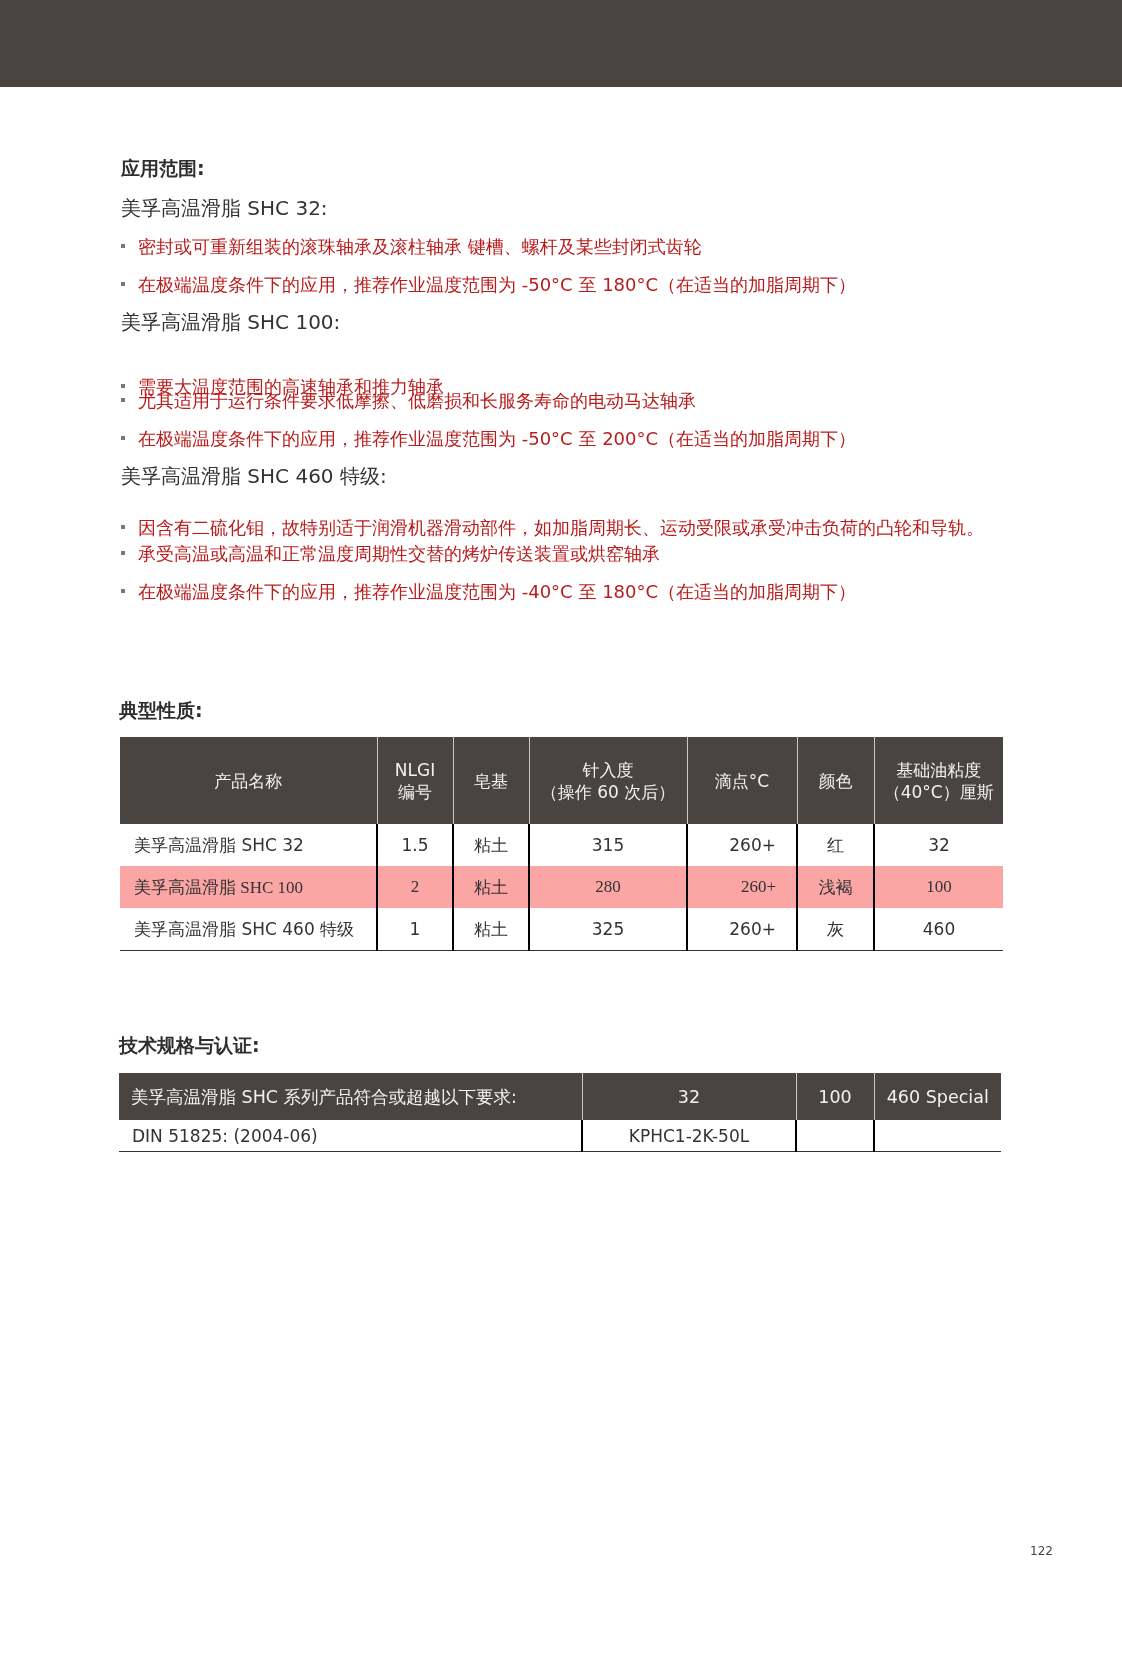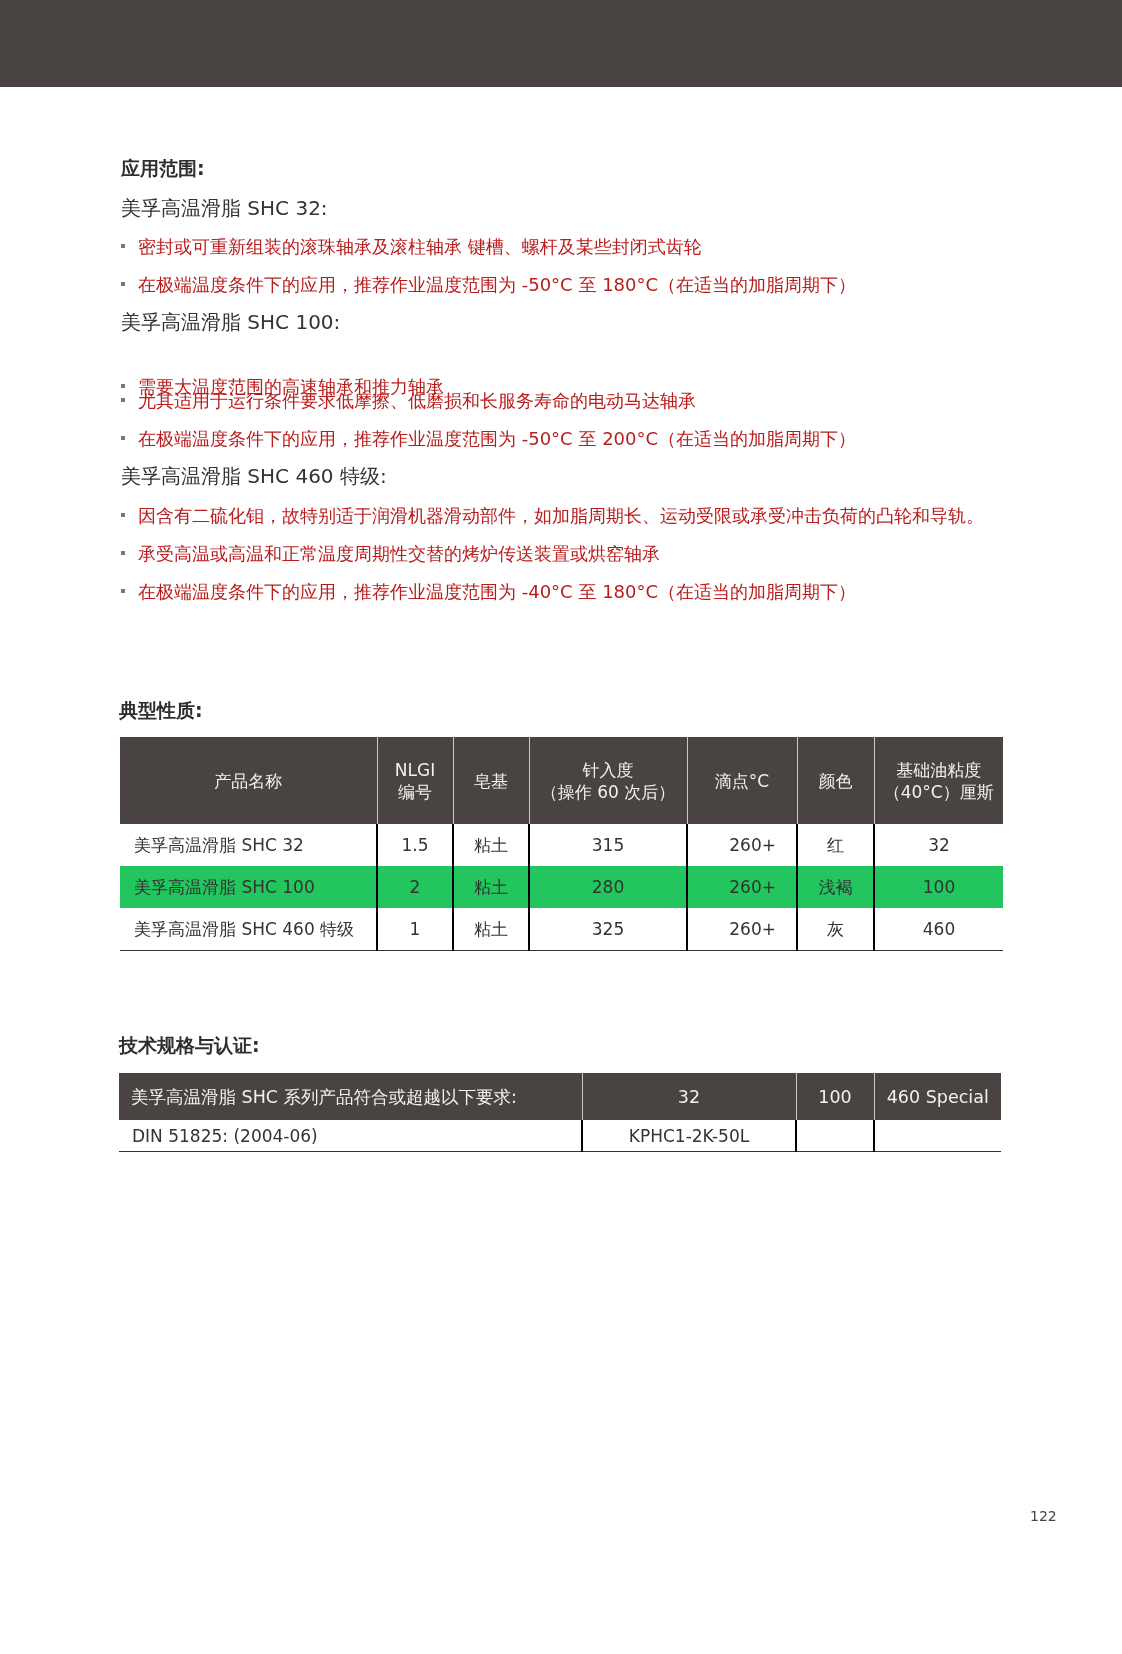--- a/index.html
+++ b/index.html
@@ -14,53 +14,53 @@
   .section-title { font-size: 19px; font-weight: bold; color: #2e2e2e; left: 121px; }
   .product-heading { font-size: 20px; color: #333333; left: 121px; }
   .bullet { font-size: 18px; color: #b91c1c; left: 121px; }
   .bullet .dot { display: inline-block; width: 4px; height: 4px; background: #777; margin-right: 13px; vertical-align: middle; position: relative; top: -2px; }
 
   table { border-collapse: collapse; position: absolute; table-layout: fixed; }
   th { background: #494442; color: #f2f2f2; font-weight: normal; font-size: 17px; line-height: 22px; padding: 0; text-align: center; border-left: 1px solid #c8c8c8; }
   th:first-child { border-left: none; }
   td { font-size: 17px; color: #333; padding: 0; text-align: center; border-left: 2px solid #000000; }
   td:first-child { border-left: none; text-align: left; padding-left: 14px; }
-  tr.alt td { background: #22c55e; }
+  tr.alt td { background: #fca5a5; font-family: Liberation Serif, serif; }
 
   #props { left: 120px; top: 737px; width: 883px; border-bottom: 1.5px solid #333; }
   #props th { height: 87px; }
   #props td { height: 42px; }
   #props th:first-child { }
 
   #specs { left: 119px; top: 1073px; width: 882px; border-bottom: 1.5px solid #333; }
   #specs th { height: 47px; font-size: 17.5px; }
   #specs th:first-child { text-align: left; padding-left: 12px; }
   #specs td { height: 31px; font-size: 17px; }
   #specs td:first-child { padding-left: 13px; }
 
-  .page-num { font-size: 14px; color: #444; left: 1030px; top: 1508px; }
+  .page-num { font-size: 12px; color: #444; left: 1030px; top: 1544px; }
 </style>
 </head>
 <body>
 
 <div class="top-bar"></div>
 
 <div class="abs section-title" style="top:156px;">应用范围:</div>
 
 <div class="abs product-heading" style="top:195px;">美孚高温滑脂 SHC 32:</div>
 <div class="abs bullet" style="top:235px;"><span class="dot"></span><span>密封或可重新组装的滚珠轴承及滚柱轴承 键槽、螺杆及某些封闭式齿轮</span></div>
 <div class="abs bullet" style="top:273px;"><span class="dot"></span><span>在极端温度条件下的应用，推荐作业温度范围为 -50°C 至 180°C（在适当的加脂周期下）</span></div>
 
 <div class="abs product-heading" style="top:309px;">美孚高温滑脂 SHC 100:</div>
 <div class="abs bullet" style="top:351px;margin-top:24px;"><span class="dot"></span><span>需要大温度范围的高速轴承和推力轴承</span></div>
 <div class="abs bullet" style="top:389px;"><span class="dot"></span><span>尤其适用于运行条件要求低摩擦、低磨损和长服务寿命的电动马达轴承</span></div>
 <div class="abs bullet" style="top:427px;"><span class="dot"></span><span>在极端温度条件下的应用，推荐作业温度范围为 -50°C 至 200°C（在适当的加脂周期下）</span></div>
 
 <div class="abs product-heading" style="top:463px;">美孚高温滑脂 SHC 460 特级:</div>
-<div class="abs bullet" style="top:504px;"><span class="dot"></span><span>因含有二硫化钼，故特别适于润滑机器滑动部件，如加脂周期长、运动受限或承受冲击负荷的凸轮和导轨。</span></div>
+<div class="abs bullet" style="top:516px;"><span class="dot"></span><span>因含有二硫化钼，故特别适于润滑机器滑动部件，如加脂周期长、运动受限或承受冲击负荷的凸轮和导轨。</span></div>
 <div class="abs bullet" style="top:542px;"><span class="dot"></span><span>承受高温或高温和正常温度周期性交替的烤炉传送装置或烘窑轴承</span></div>
 <div class="abs bullet" style="top:580px;"><span class="dot"></span><span>在极端温度条件下的应用，推荐作业温度范围为 -40°C 至 180°C（在适当的加脂周期下）</span></div>
 
 <div class="abs section-title" style="top:698px; left:119px;">典型性质:</div>
 
 <table id="props">
   <colgroup>
     <col style="width:257px">
       <col style="width:76px">
       <col style="width:76px">

